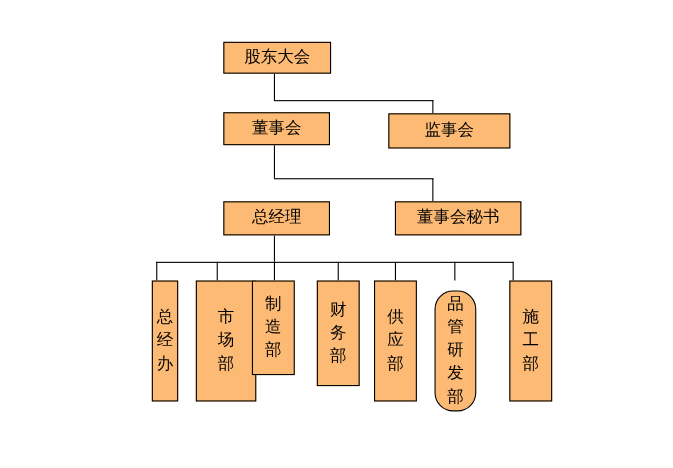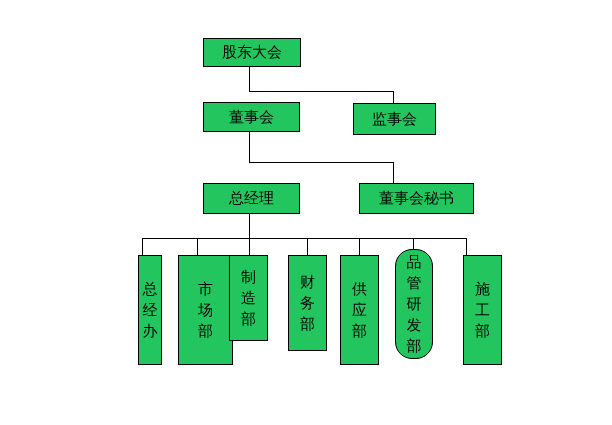--- a/index.html
+++ b/index.html
@@ -12,21 +12,21 @@
     width: 612px;
     height: 425px;
     background: #ffffff;
     overflow: hidden;
     font-family: "Liberation Serif", serif;
     color: #000000;
   }
   .node {
     position: absolute;
     box-sizing: border-box;
-    background: #22c55e;
+    background: #fdba74;
     border: 1px solid #000000;
     display: flex;
     align-items: center;
     justify-content: center;
     font-size: 15px;
     line-height: 1;
     white-space: nowrap;
   }
   .node.tall {
     white-space: normal;
@@ -67,21 +67,21 @@
   <div class="line" style="left:413px; top:238px; width:1px; height:17px;"></div>
   <div class="line" style="left:466px; top:238px; width:1px; height:17px;"></div>
 
   <div class="node" style="left:203px; top:38px; width:98px; height:29px;">
     <span>股东大会</span>
   </div>
 
   <div class="node" style="left:203px; top:102px; width:97px; height:30px;">
     <span>董事会</span>
   </div>
-  <div class="node" style="left:353px; top:103px; width:83px; height:32px;">
+  <div class="node" style="left:353px; top:103px; width:111px; height:32px;">
     <span>监事会</span>
   </div>
 
   <div class="node" style="left:203px; top:183px; width:97px; height:31px;justify-content:center;">
     <span>总经理</span>
   </div>
   <div class="node" style="left:338px; top:183px; width:115px; height:31px;margin-left:21px;">
     <span>董事会秘书</span>
   </div>
 
@@ -93,20 +93,20 @@
   </div>
   <div class="node tall" style="left:229px; top:255px; width:39px; height:86px;">
     <span class="vlabel">制造部</span>
   </div>
   <div class="node tall" style="left:288px; top:255px; width:39px; height:96px;">
     <span class="vlabel">财务部</span>
   </div>
   <div class="node tall" style="left:340px; top:255px; width:39px; height:110px;">
     <span class="vlabel">供应部</span>
   </div>
-  <div class="node tall" style="left:395px; top:249px; width:38px; height:110px;border-radius:17px;">
+  <div class="node tall" style="left:395px; top:264px; width:38px; height:110px;border-radius:17px;">
     <span class="vlabel">品管研发部</span>
   </div>
   <div class="node tall" style="left:447px; top:255px; width:39px; height:110px;margin-left:16px;">
     <span class="vlabel">施工部</span>
   </div>
 
 </div>
 
 </body></html>

